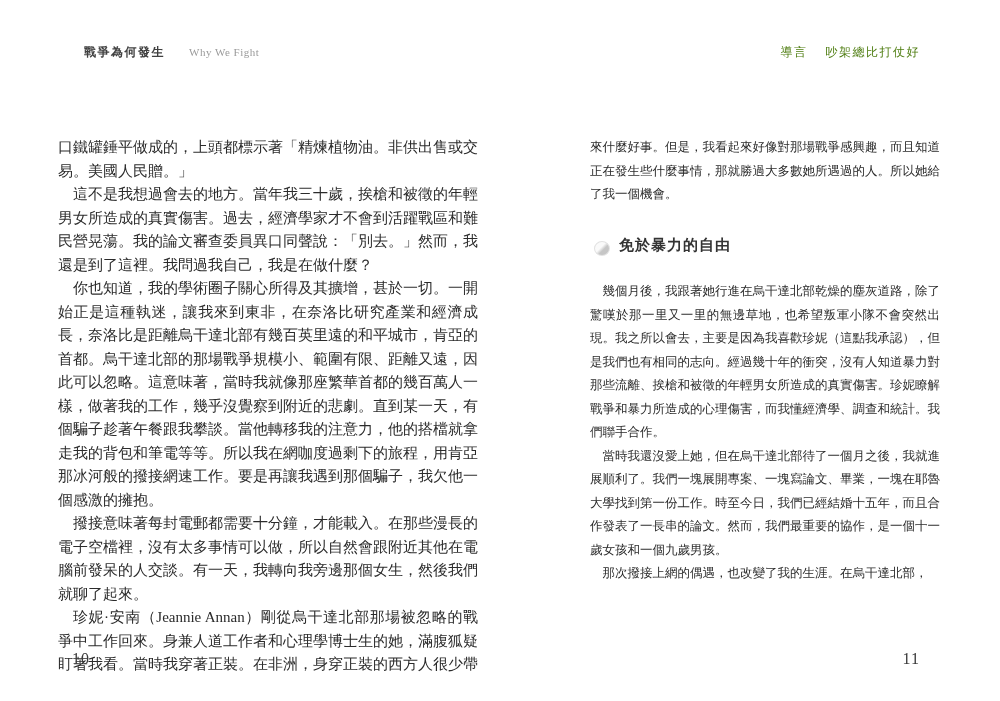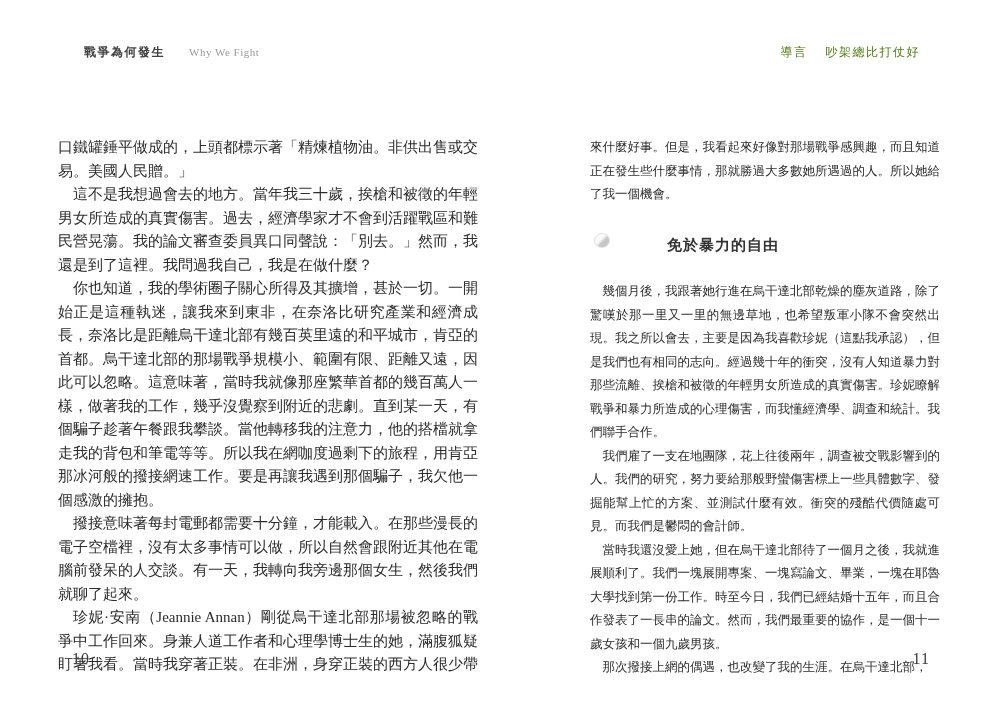--- a/index.html
+++ b/index.html
@@ -38,43 +38,42 @@
     margin-top: 48px;
   }
   .col-left  { left: 58px;  width: 420px; font-size: 15px;   line-height: 23.5px; }
   .col-right { left: 590px; width: 350px; font-size: 12.5px; line-height: 23.5px; }
 
   .text-col p { margin: 0; padding: 0; }
   .text-col p.indent { text-indent: 1em; }
 
   
   .section-heading {
-    display: flex; align-items: flex-start;
+    display: flex; align-items: flex-end;
     margin: 26px 0 24px 4px;
     font-family: "Liberation Sans", sans-serif;
     font-weight: 700; font-size: 15px; color: #333333;
     letter-spacing: 1px;
-    gap: 48px;
   }
   .stone {
     width: 16px; height: 15px; border-radius: 50%;
     margin-right: 9px; flex: 0 0 auto;
     background: linear-gradient(135deg, #fafafa 42%, #c6c6c6 60%);
     border: 1px solid #e2e2e2;
     box-sizing: border-box;
   }
 
   
   .page-number {
     position: absolute; top: 650px;
     font-family: "Liberation Serif", serif;
     font-size: 16px; color: #3a3a3a; letter-spacing: 1px;
   }
   .pn-left  { left: 72px; }
-  .pn-right { right: 70px; }
+  .pn-right { right: 80px; }
 </style>
 </head>
 <body>
 
 <div class="running-header header-left">
   <span class="zh">戰爭為何發生</span><span class="en">Why We Fight</span>
 </div>
 
 <div class="running-header header-right">
   <span class="section">導言</span><span>吵架總比打仗好</span>
@@ -90,19 +89,18 @@
 
 <div class="text-col col-right">
   <p>來什麼好事。但是，我看起來好像對那場戰爭感興趣，而且知道正在發生些什麼事情，那就勝過大多數她所遇過的人。所以她給了我一個機會。</p>
 
   <div class="section-heading">
     <span class="stone"></span>
     <span>免於暴力的自由</span>
   </div>
 
   <p class="indent">幾個月後，我跟著她行進在烏干達北部乾燥的塵灰道路，除了驚嘆於那一里又一里的無邊草地，也希望叛軍小隊不會突然出現。我之所以會去，主要是因為我喜歡珍妮（這點我承認），但是我們也有相同的志向。經過幾十年的衝突，沒有人知道暴力對那些流離、挨槍和被徵的年輕男女所造成的真實傷害。珍妮瞭解戰爭和暴力所造成的心理傷害，而我懂經濟學、調查和統計。我們聯手合作。</p>
-  <p class="indent">我們雇了一支在地團隊，花上往後兩年，調查被交戰影響到的人。我們的研究，努力要給那般野蠻傷害標上一些具體數字、發掘能幫上忙的方案、並測試什麼有效。衝突的殘酷代價隨處可見。而我們是鬱悶的會計師。</p>
   <p class="indent">當時我還沒愛上她，但在烏干達北部待了一個月之後，我就進展順利了。我們一塊展開專案、一塊寫論文、畢業，一塊在耶魯大學找到第一份工作。時至今日，我們已經結婚十五年，而且合作發表了一長串的論文。然而，我們最重要的協作，是一個十一歲女孩和一個九歲男孩。</p>
   <p class="indent">那次撥接上網的偶遇，也改變了我的生涯。在烏干達北部，</p>
 </div>
 
 <div class="page-number pn-left">10</div>
 <div class="page-number pn-right">11</div>
 
 </body></html>

